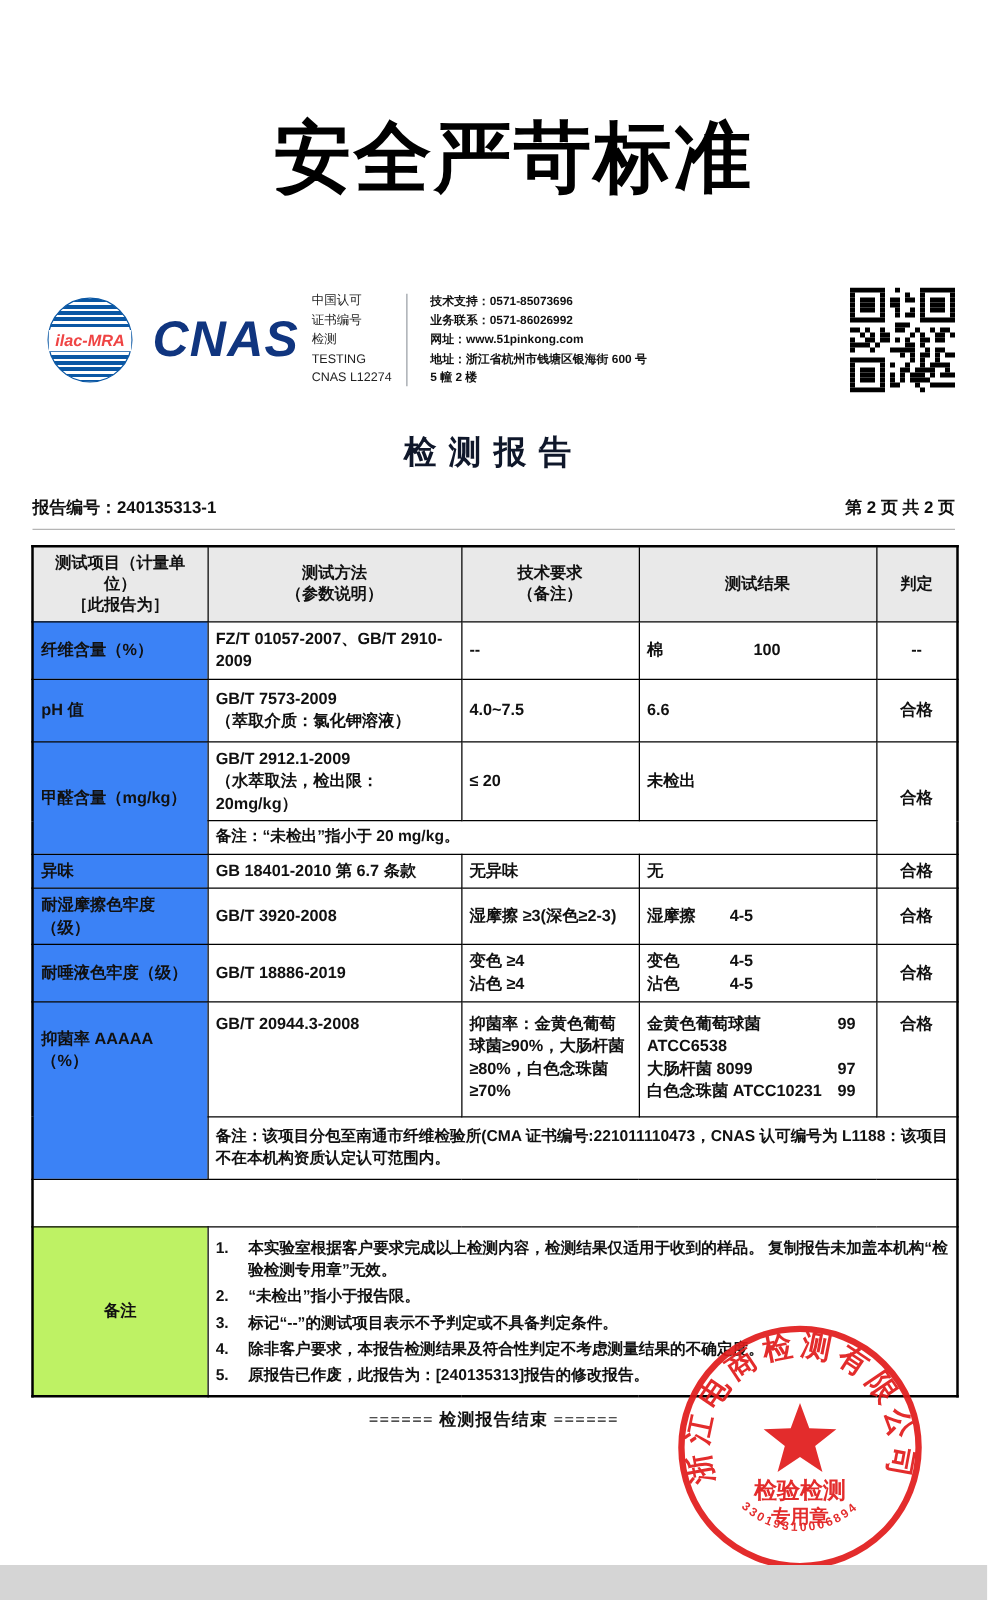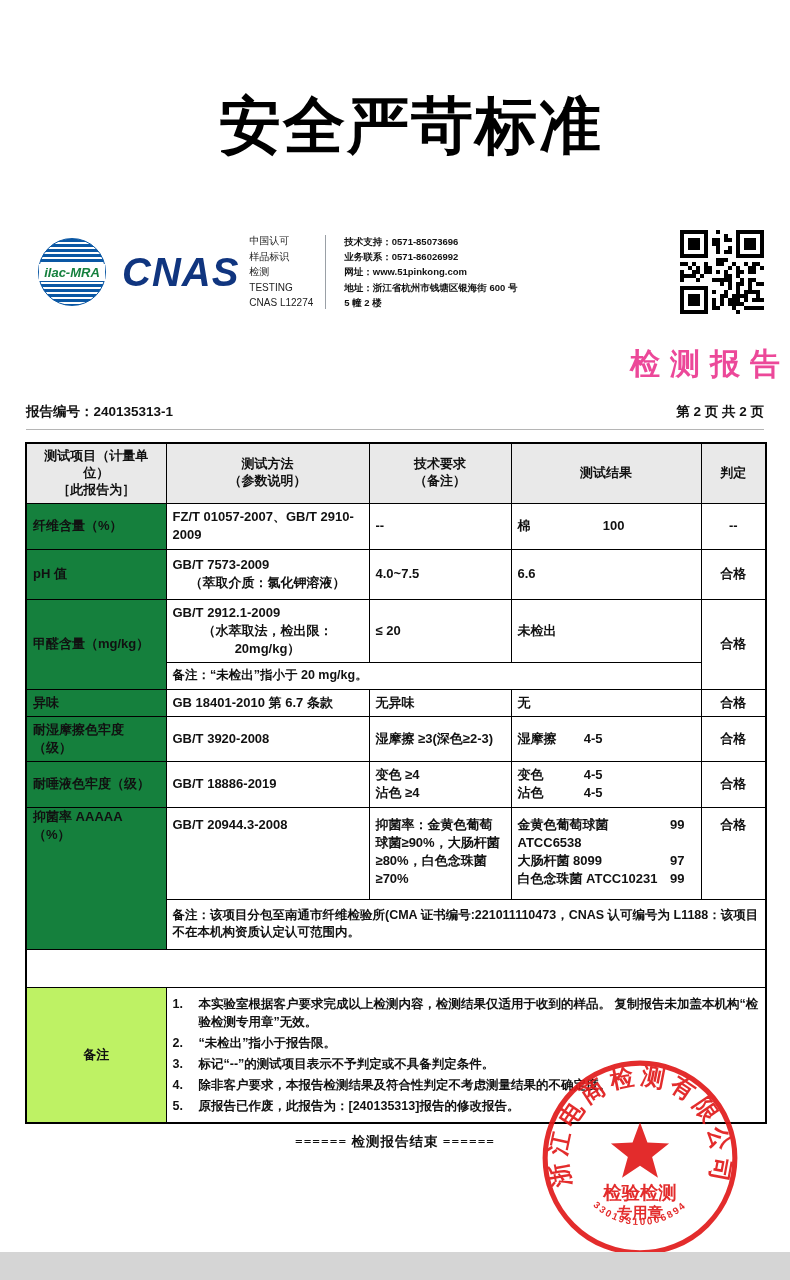--- a/index.html
+++ b/index.html
@@ -12,45 +12,45 @@
 
   
   .cert-row { display: flex; align-items: center; margin: 58px 26px 0 26px; height: 92px; }
   .cma-block { width: 118px; text-align: center; }
   .cma-number { color: #e60012; font-size: 11px; letter-spacing: 0.5px; font-weight: 700; margin-top: -2px; }
   .ilac { width: 68px; height: 68px; border-radius: 50%;
           background: repeating-linear-gradient(180deg, #0a57a4 0 3px, #ffffff 3px 5px);
           position: relative; margin-left: 12px; flex: none; border: 1px solid #0a57a4; }
   .ilac-band { position: absolute; left: 0; right: 0; top: 25px; height: 17px; background: #fff;
                display: flex; align-items: center; justify-content: center;
-               color: #15803d; font-weight: 700; font-style: italic; font-size: 13px; }
+               color: #ef4444; font-weight: 700; font-style: italic; font-size: 13px; }
   .cnas { margin-left: 16px; color: #10357f; font-size: 40px; font-weight: 900; font-style: italic; letter-spacing: 1px; flex: none; }
   .accred { margin-left: 10px; font-size: 10px; line-height: 1.55; color: #222; flex: none; }
   .vdiv { width: 1px; height: 74px; background: #9aa0a6; margin: 0 10px 0 12px; flex: none; }
   .shield-block { width: 92px; text-align: center; flex: none; }
   .shield-cn { color: #d6281e; font-weight: 900; font-size: 13px; margin-top: 1px; letter-spacing: 1px; }
   .shield-en { color: #0a57a4; font-weight: 700; font-size: 6.5px; transform: scale(0.95); }
   .contact { margin-left: 8px; font-size: 9.5px; line-height: 1.62; color: #111; font-weight: 600; flex: 1 1 auto; }
   .qr { width: 84px; height: 84px; flex: none; margin-left: 4px; }
 
   
-  .report-title { text-align: right; font-size: 30px; font-weight: 900; letter-spacing: 10px; margin-top: 26px; color: #ec4899; }
+  .report-title { text-align: center; font-size: 26px; font-weight: 900; letter-spacing: 10px; margin-top: 26px; color: #0f172a; }
   .report-meta { display: flex; justify-content: space-between; align-items: baseline;
                  margin: 18px 26px 0 26px; padding-bottom: 8px; border-bottom: 1px solid #b5b5b5;
                  font-size: 13.5px; font-weight: 700; }
 
   
   table.report-table { width: 740px; margin: 12px 25px 0 25px; border-collapse: collapse;
                        border: 2px solid #000; font-size: 13px; table-layout: fixed; }
   .report-table th, .report-table td { border: 1px solid #000; padding: 4px 6px; vertical-align: middle; }
   .report-table th { background: #e9e9e9; font-weight: 700; text-align: center; line-height: 1.3; height: 44px; font-size: 13px; }
   .report-table td { font-weight: 600; line-height: 1.4; }
-  td.item { background: #15803d; font-weight: 700; }
+  td.item { background: #3b82f6; font-weight: 700; }
   td.verdict { text-align: center; font-weight: 700; }
-  .sub { font-weight: 600; text-align: center; }
+  .sub { font-weight: 600; }
   .pair { display: flex; justify-content: space-between; }
   .pair.wide { padding-right: 70px; }
   .pair.mid { padding-right: 92px; }
   .pair.tight { padding-right: 10px; }
   .note-cell { font-size: 12.5px; font-weight: 700; }
   .remark-label { background: #bef264; font-weight: 700; text-align: center; }
   .remark-item { display: flex; margin: 3px 0; font-size: 12.5px; line-height: 1.45; }
   .remark-item .no { width: 26px; flex: none; }
   .remark-item:last-child { font-weight: 800; }
   .spacer-row td { height: 38px; }
@@ -78,21 +78,21 @@
 
 
     <div class="ilac">
       <div class="ilac-band">ilac-MRA</div>
     </div>
 
     <div class="cnas">CNAS</div>
 
     <div class="accred">
       <div>中国认可</div>
-      <div>样品标识</div>
+      <div>证书编号</div>
       <div>检测</div>
       <div>TESTING</div>
       <div>CNAS L12274</div>
     </div>
 
     <div class="vdiv"></div>
 
 
     <div class="contact">
       <div>技术支持：0571-85073696</div>
@@ -416,21 +416,21 @@
             </div>
           <div class="pair mid">
               <span>沾色</span>
               <span>4-5</span>
             </div>
         </td>
         <td class="verdict">合格</td>
       </tr>
 
       <tr style="height:92px">
-        <td class="item" rowspan="2" style="vertical-align:top; padding-top:0">抑菌率 AAAAA（%）</td>
+        <td class="item" rowspan="2" style="vertical-align:top; padding-top:20px">抑菌率 AAAAA（%）</td>
         <td style="vertical-align:top; padding-top:8px">GB/T 20944.3-2008</td>
         <td style="vertical-align:top; padding-top:8px">抑菌率：金黄色葡萄球菌≥90%，大肠杆菌≥80%，白色念珠菌≥70%</td>
         <td style="vertical-align:top; padding-top:8px">
           <div class="pair tight">
               <span>金黄色葡萄球菌 ATCC6538</span>
               <span>99</span>
             </div>
           <div class="pair tight">
               <span>大肠杆菌 8099</span>
               <span>97</span>

